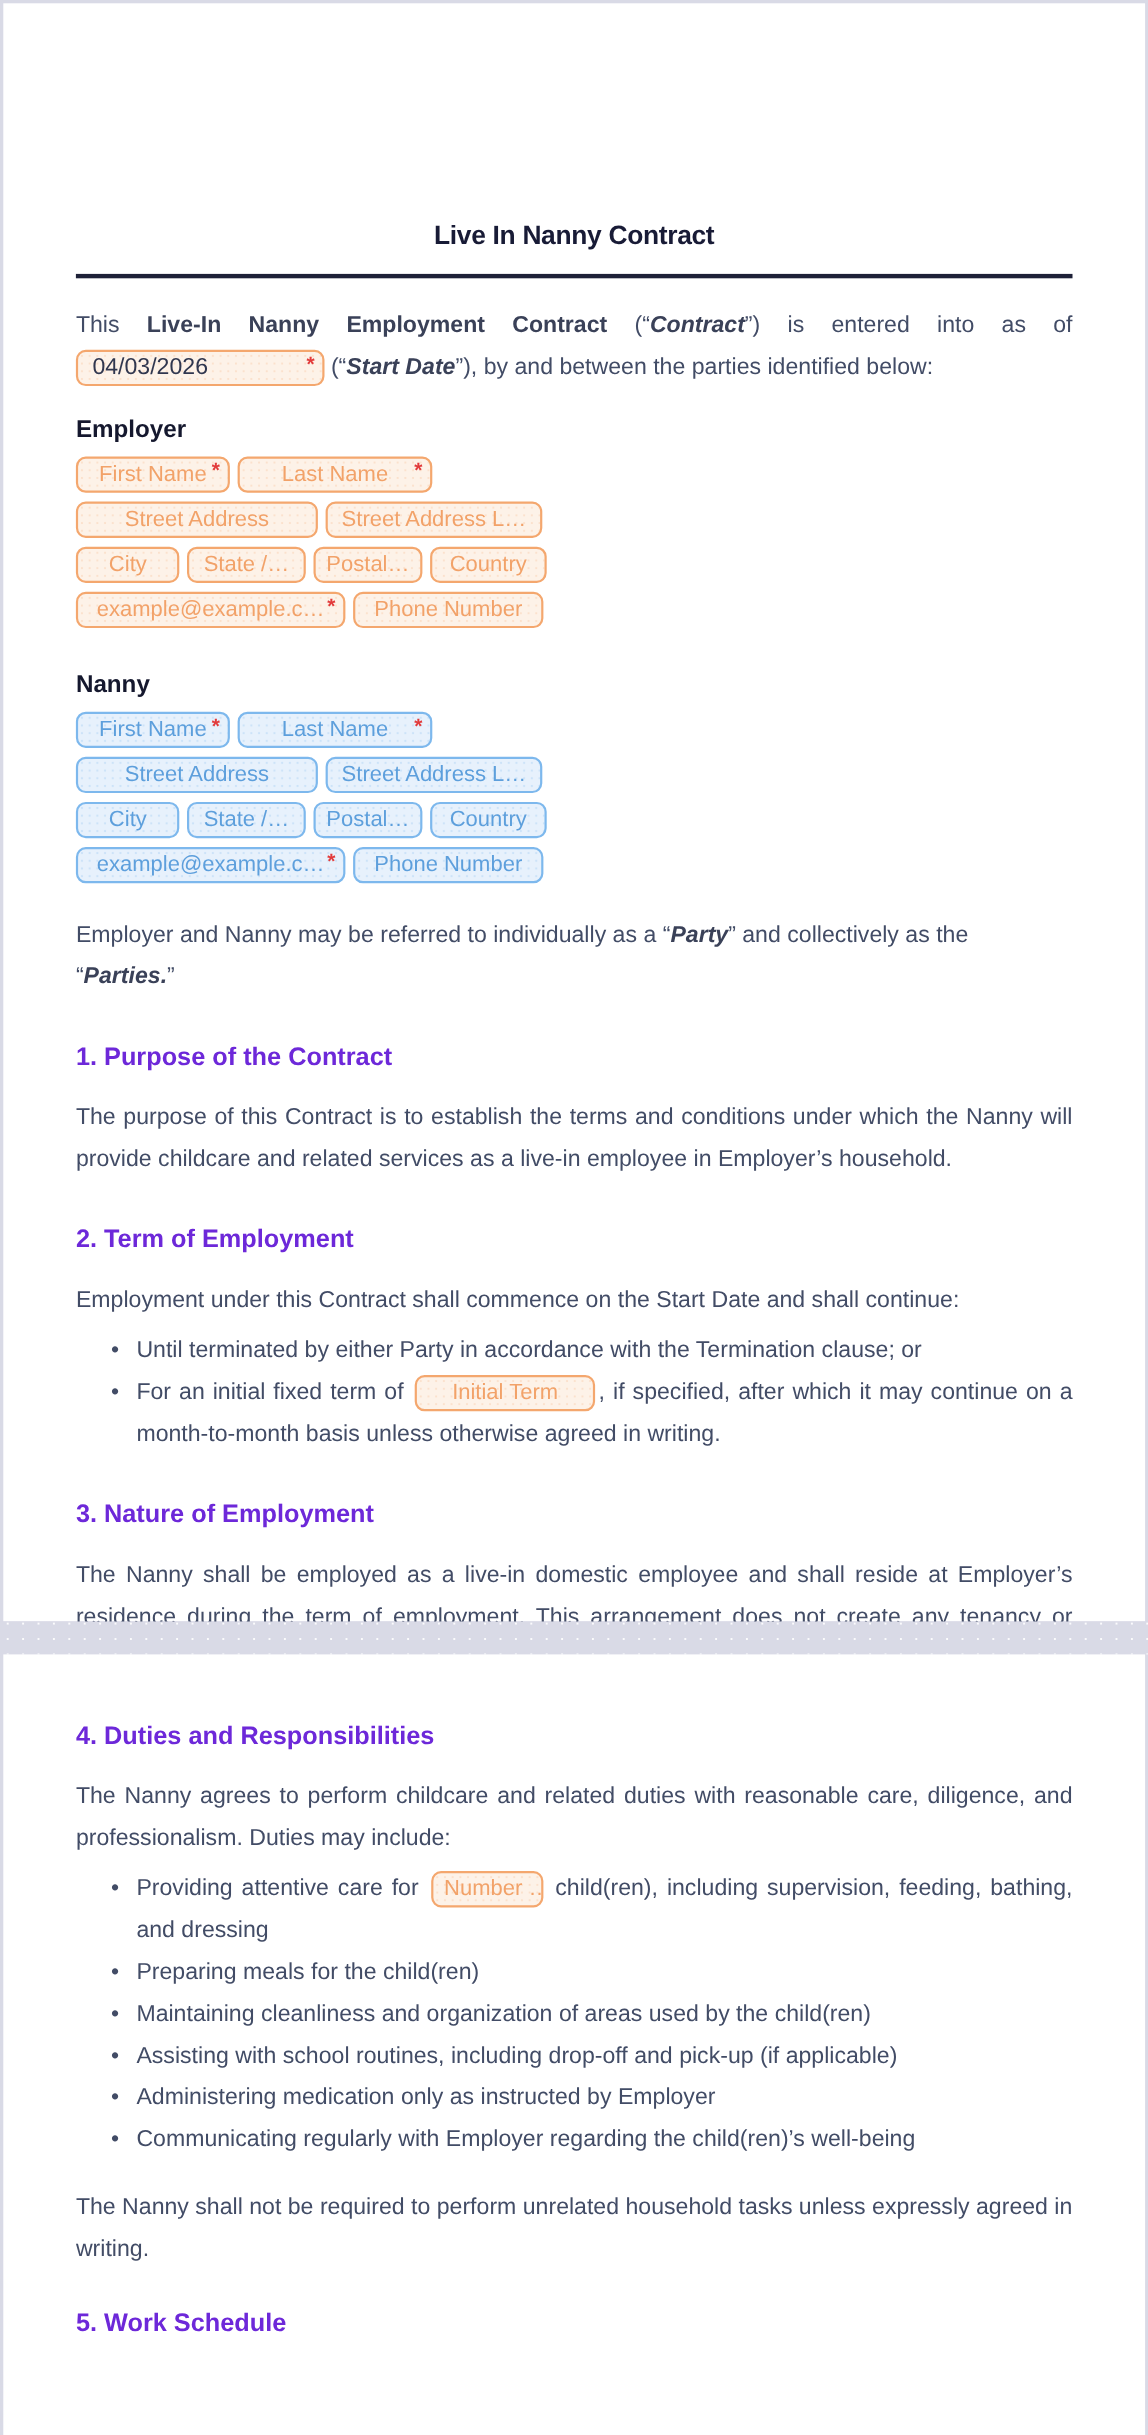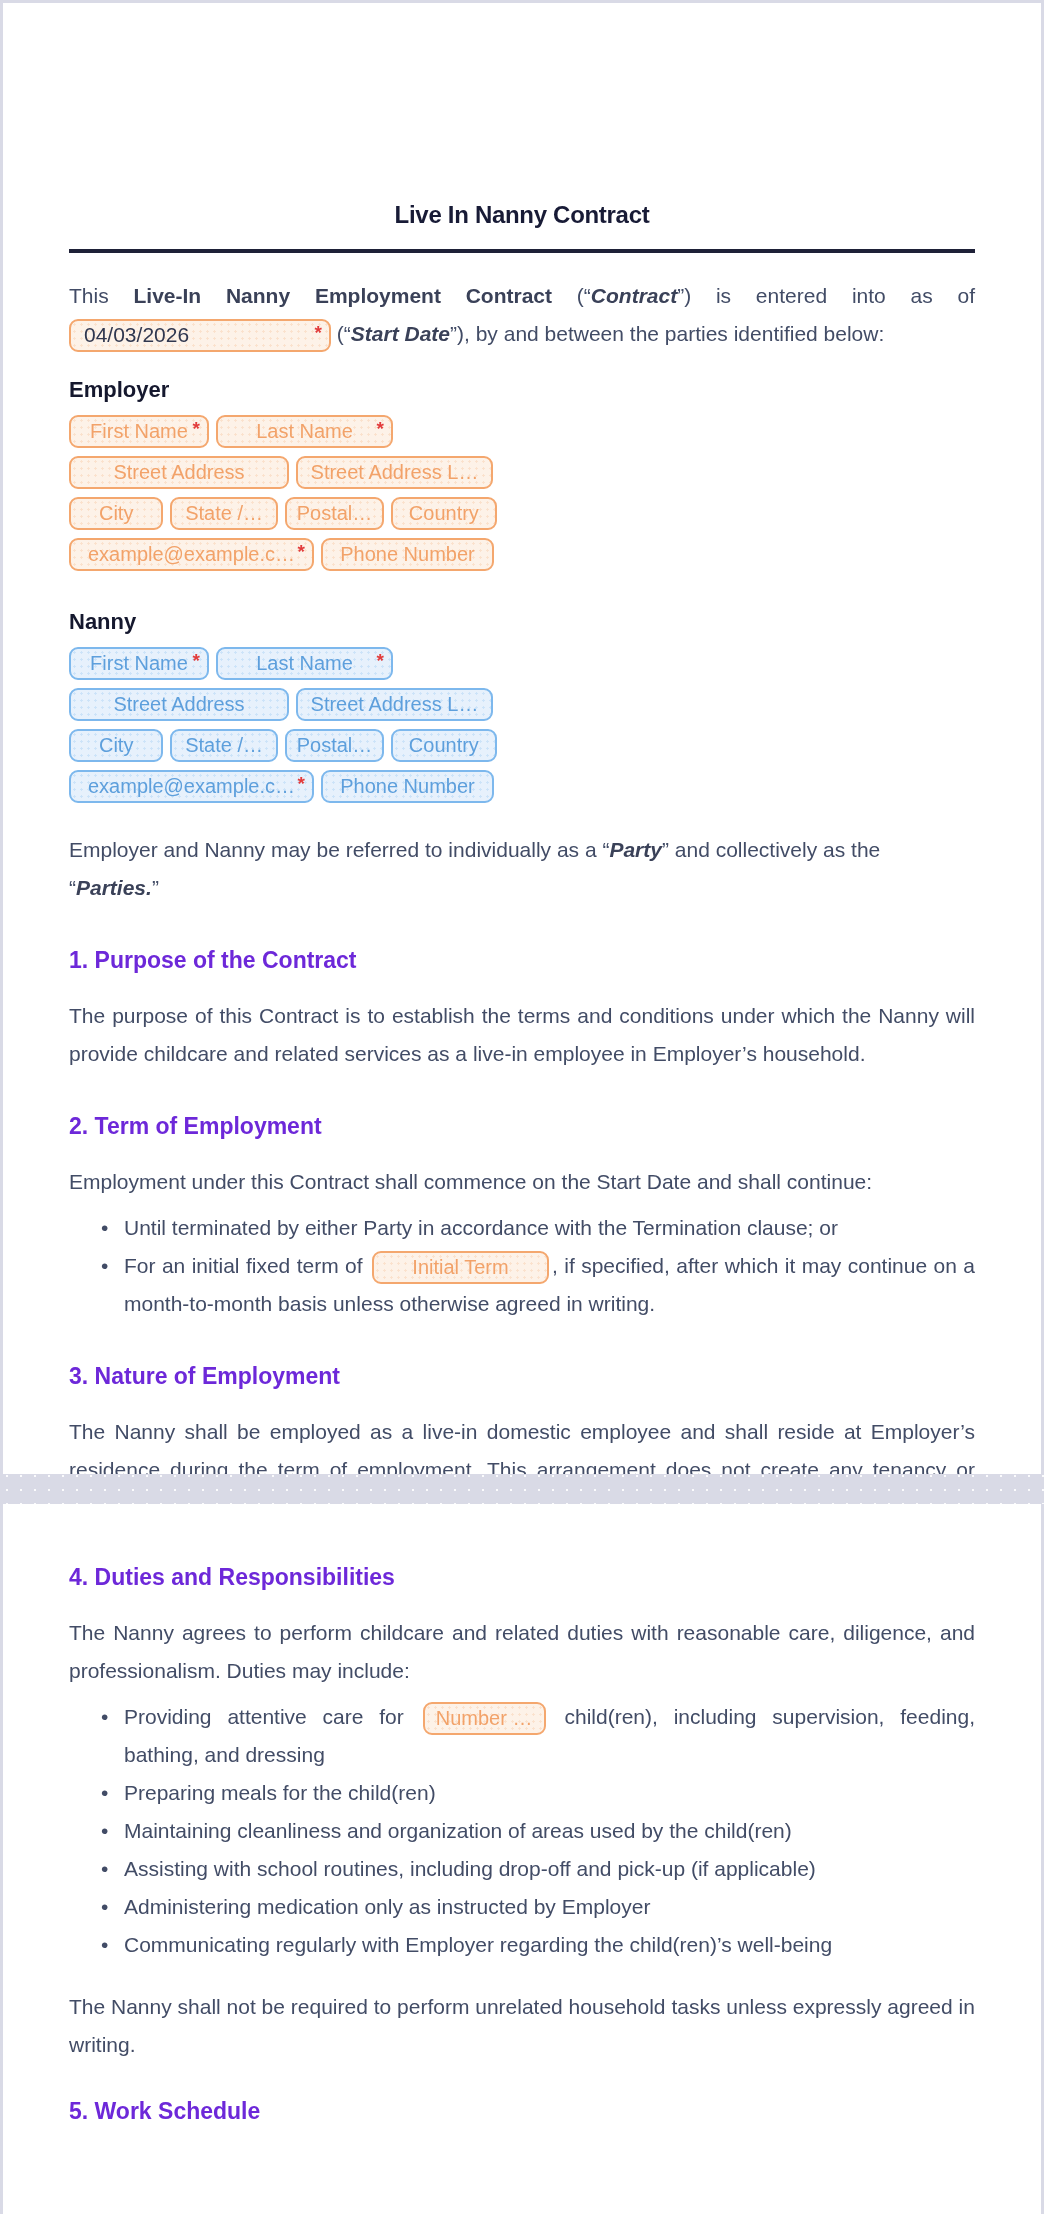--- a/index.html
+++ b/index.html
@@ -62,21 +62,21 @@
     background-color: #e7f1fc;
     background-image: radial-gradient(rgba(125,184,237,0.25) 1px, transparent 1.4px);
     background-size: 7px 7px;
     color: #5d9fdc;
   }
   .field .req {
     position: absolute; top: 2px; right: 7px;
     color: #e23b3b; font-size: 19px; font-weight: 700; line-height: 19px;
   }
   .field.inline { margin: 0 3px; }
-  .date-field { width: 262px; justify-content: flex-start; }
+  .date-field { width: 226px; justify-content: flex-start; }
   .date-field .field-value {
     color: #30374f; font-size: 21px; padding-left: 13px; white-space: nowrap;
   }
 
   
   .parties { display: flex; gap: 36px; margin-top: 22px; flex-direction: column; }
   .party { width: 428px; }
   .party h3 {
     margin: 0 0 10px; font-size: 22px; line-height: 30px;
     font-weight: 700; color: #15182e;
@@ -205,38 +205,38 @@
 
     <p class="para" style="margin-top:28px"><span>Employer and Nanny may be referred to individually as a “</span><b class="seg bi">Party</b><span>” and collectively as the “</span><b class="seg bi">Parties.</b><span>”</span></p>
 
     <h2 class="sec-head">1. Purpose of the Contract</h2>
     <p class="para justify">The purpose of this Contract is to establish the terms and conditions under which the Nanny will provide childcare and related services as a live-in employee in Employer’s household.</p>
 
     <h2 class="sec-head">2. Term of Employment</h2>
     <p class="para">Employment under this Contract shall commence on the Start Date and shall continue:</p>
     <ul class="bullets">
         <li class="justify"><span>Until terminated by either Party in accordance with the Termination clause; or</span></li>
-        <li class="justify"><span>For an initial fixed term of </span><span class="field orange inline" style="width: 177px;">
+        <li class="justify"><span>For an initial fixed term of </span><span class="field orange inline" style="width: 164px;">
             <span class="ph">Initial Term</span>
           </span><span>, if specified, after which it may continue on a month-to-month basis unless otherwise agreed in writing.</span></li>
       </ul>
 
     <h2 class="sec-head">3. Nature of Employment</h2>
     <p class="para justify">The Nanny shall be employed as a live-in domestic employee and shall reside at Employer’s residence during the term of employment. This arrangement does not create any tenancy or ownership rights in the accommodation provided.</p>
 
   </div>
 
   <div class="page-gap"></div>
 
   <div class="page page2">
 
     <h2 class="sec-head" style="margin-top:0">4. Duties and Responsibilities</h2>
     <p class="para justify">The Nanny agrees to perform childcare and related duties with reasonable care, diligence, and professionalism. Duties may include:</p>
     <ul class="bullets">
-        <li class="justify"><span>Providing attentive care for </span><span class="field orange inline" style="width: 123px;">
+        <li class="justify"><span>Providing attentive care for </span><span class="field orange inline" style="width: 102px;">
             <span class="ph">Number …</span>
           </span><span> child(ren), including supervision, feeding, bathing, and dressing</span></li>
         <li class="justify"><span>Preparing meals for the child(ren)</span></li>
         <li class="justify"><span>Maintaining cleanliness and organization of areas used by the child(ren)</span></li>
         <li class="justify"><span>Assisting with school routines, including drop-off and pick-up (if applicable)</span></li>
         <li class="justify"><span>Administering medication only as instructed by Employer</span></li>
         <li class="justify"><span>Communicating regularly with Employer regarding the child(ren)’s well-being</span></li>
       </ul>
     <p class="para closing-para">The Nanny shall not be required to perform unrelated household tasks unless expressly agreed in writing.</p>
 

